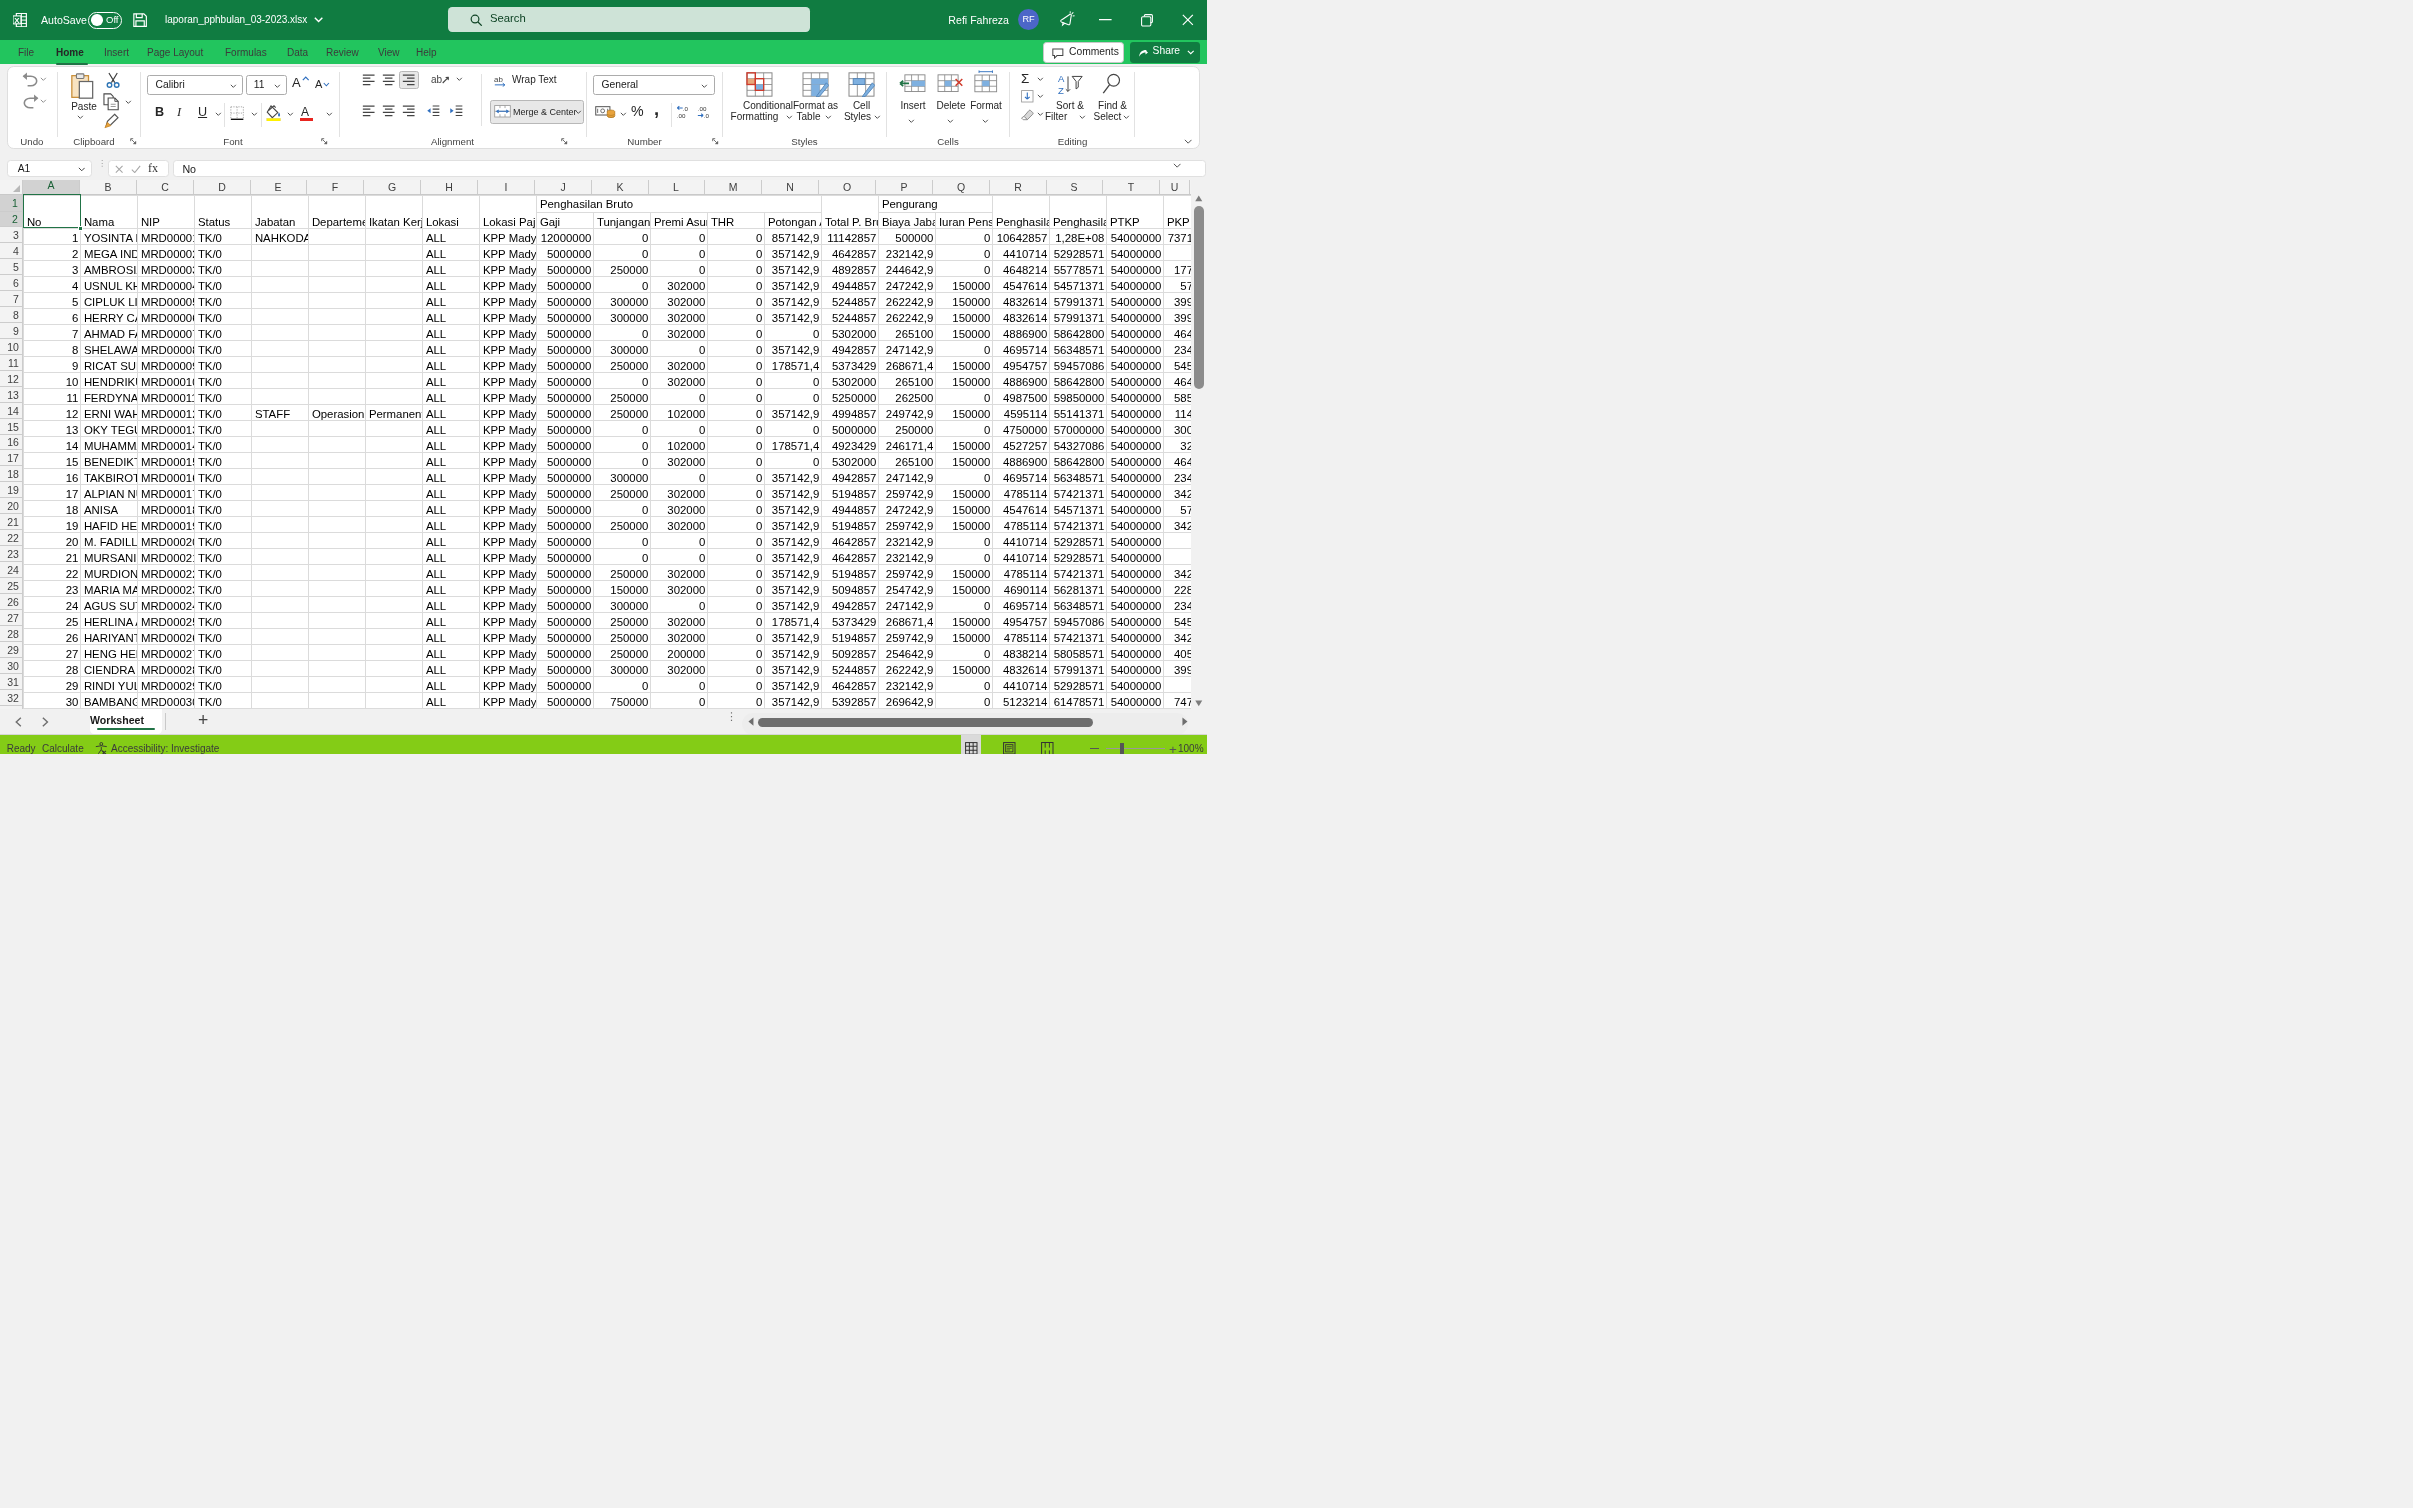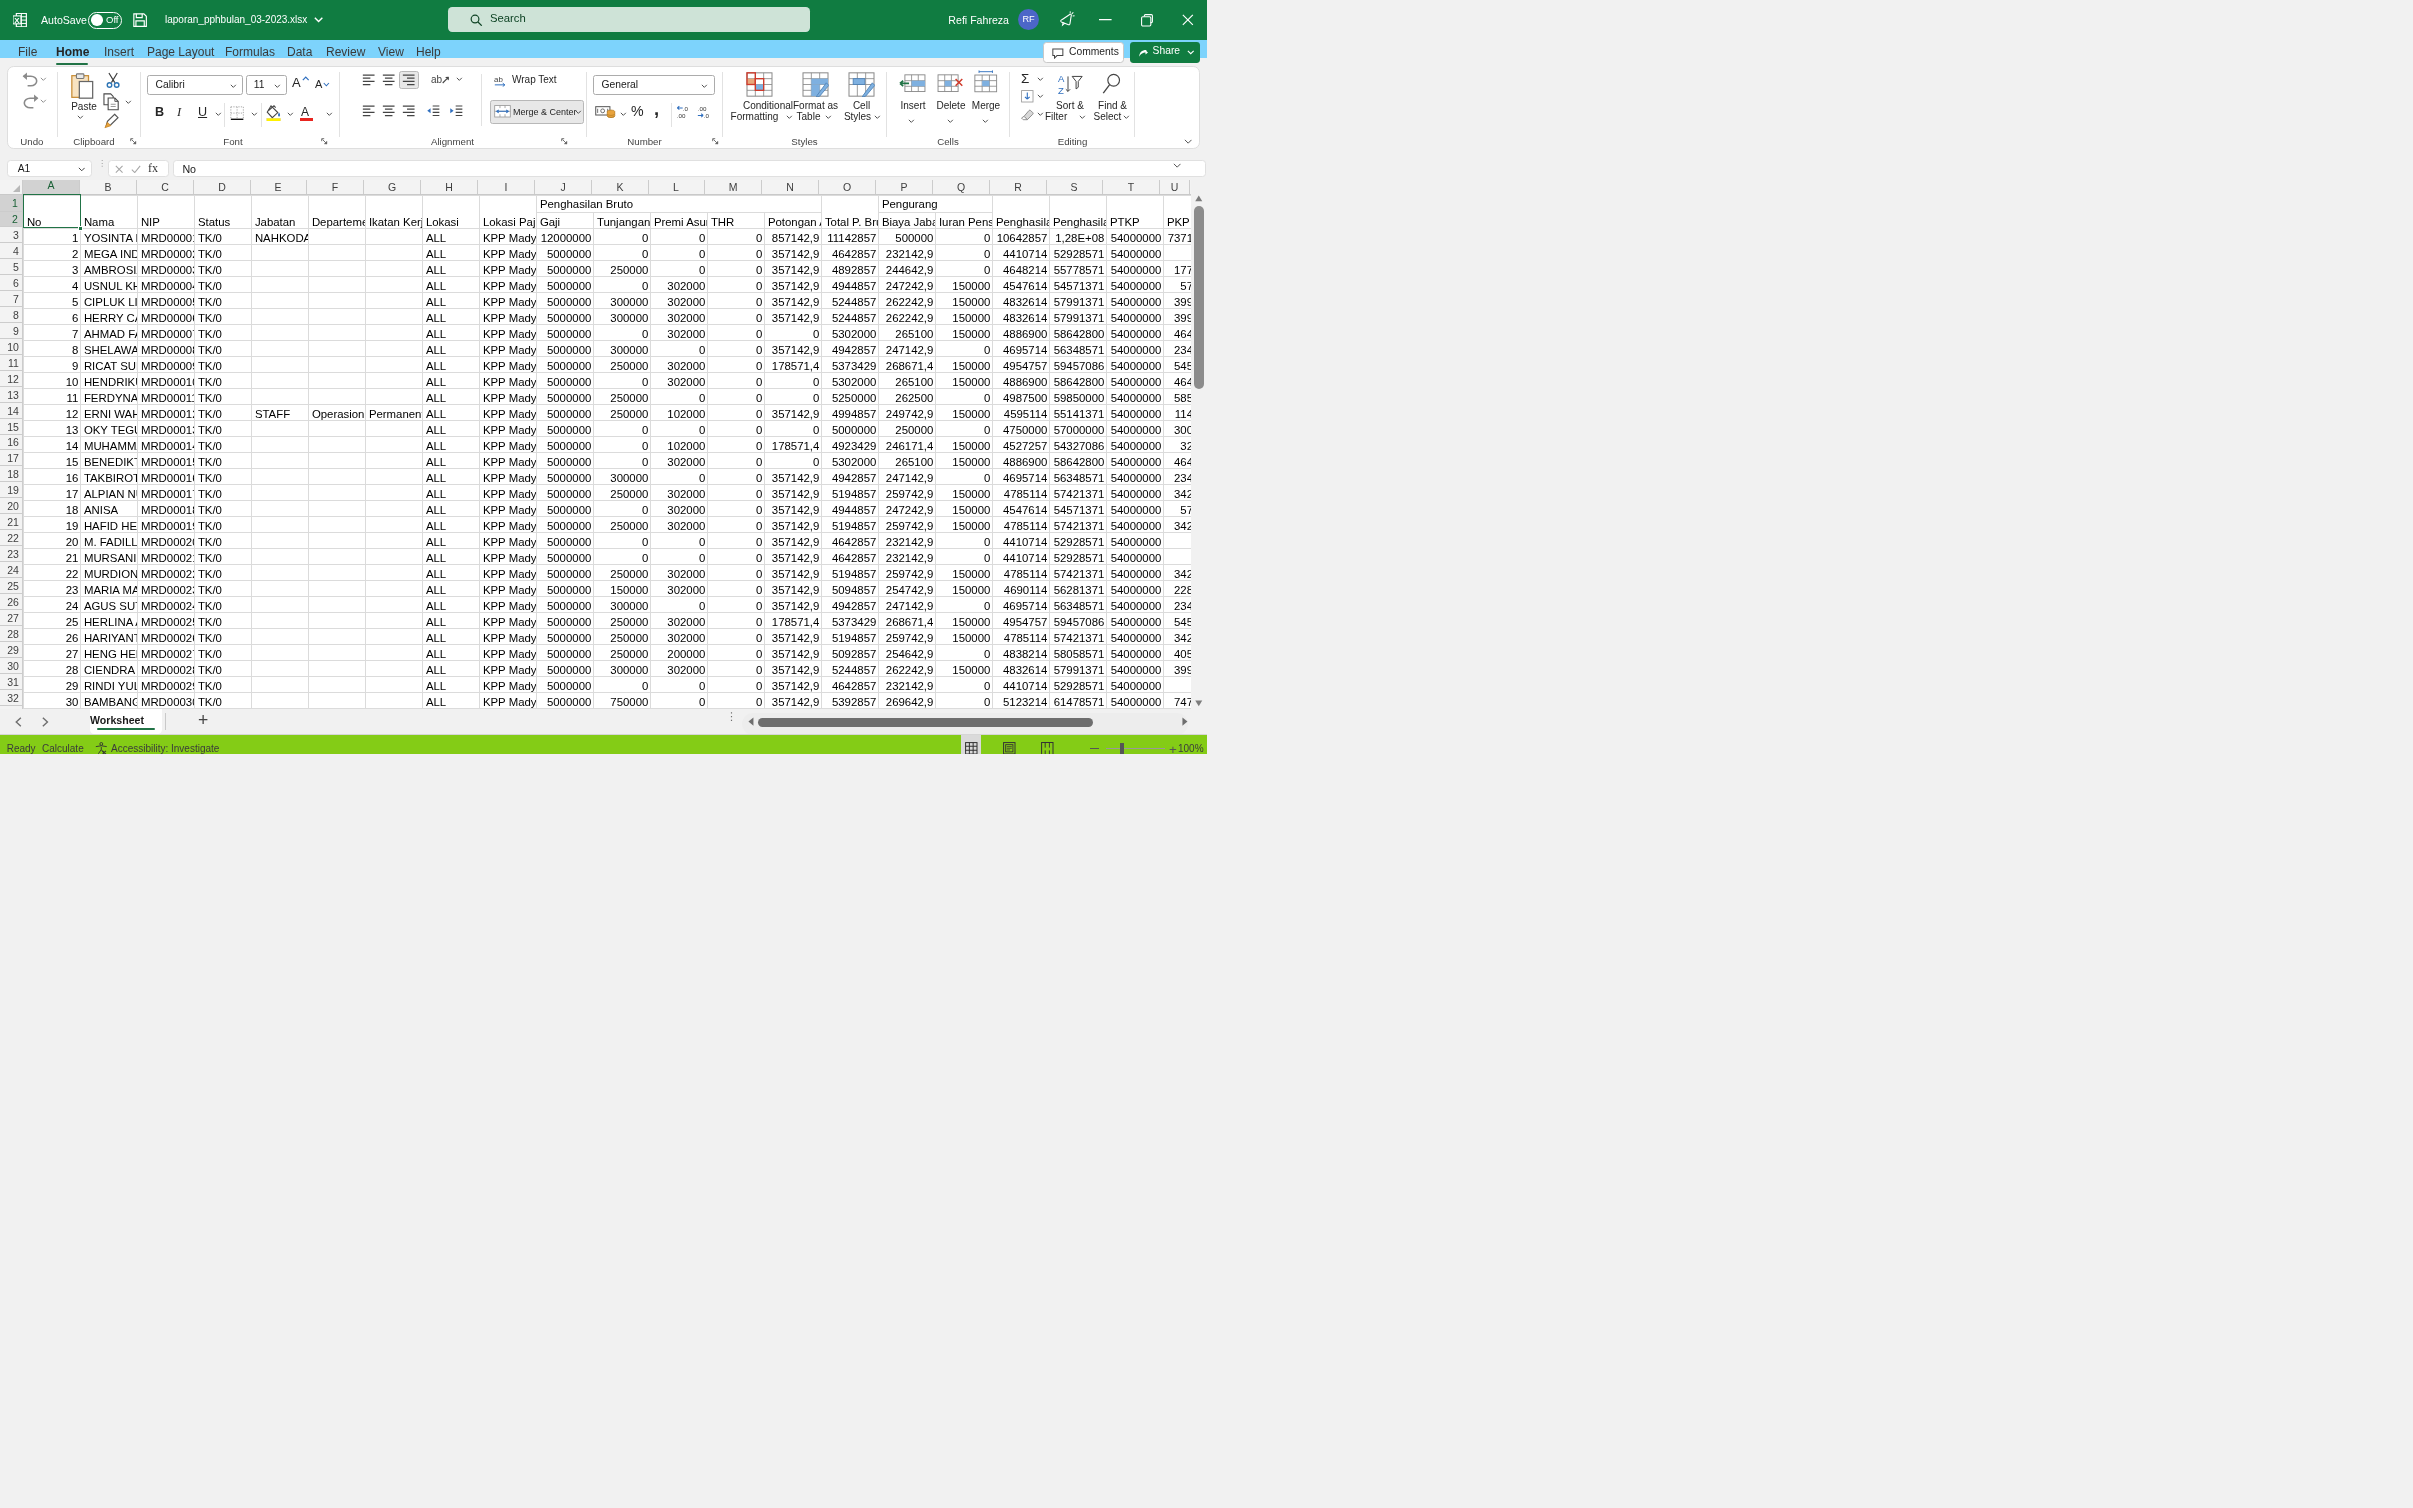--- a/index.html
+++ b/index.html
@@ -10,21 +10,21 @@
 #autosave{left:41px;top:0;height:34px;line-height:40px;font-size:10.6px}
 #toggle{left:88px;top:11.7px;width:34px;height:17px;border:1.3px solid #fff;border-radius:8.4px}
 #toggle .knob{position:absolute;left:2.1px;top:1.5px;width:11.7px;height:11.7px;border-radius:50%;background:#fff}
 #toggle .off{position:absolute;left:17px;top:1.5px;font-size:9.5px;color:#fff}
 #fname{left:165px;top:0;height:40px;line-height:40px;font-size:10px}
 #searchbox{left:448px;top:7px;width:362px;height:25px;background:#CEE3D7;border-radius:4.2px;color:#0E4324}
 #searchbox span{position:absolute;left:42px;top:5px;font-size:11.3px}
 #uname{right:198px;top:0;height:40px;line-height:40px;font-size:10.6px}
 #avatar{right:168px;top:9.4px;width:21px;height:21px;border-radius:50%;background:#4C66C8;color:#fff;font-size:9.2px;text-align:center;line-height:21px}
 
-#tabrow{left:0;top:40px;width:1207px;height:18px;background:#7dd3fc;font-size:12px;color:#3b3b3b}
+#tabrow{left:0;top:40px;width:1207px;height:24px;background:#22c55e;font-size:10px;color:#3b3b3b}
 #tabrow .tab{position:absolute;top:0;height:23.5px;line-height:25px}
 #hometab{font-weight:700;color:#262626}
 #homeline{left:56px;top:63px;width:32px;height:1.8px;background:#217346;border-radius:1.7px}
 #commentsbtn{left:1043px;top:42px;width:81px;height:21px;background:#fff;border:0.8px solid #c8c8c8;border-radius:3.4px;font-size:10.3px;color:#262626}
 #sharebtn{left:1130px;top:42px;width:70px;height:21px;background:#107C41;border-radius:3.4px;font-size:10.3px;color:#fff}
 
 #ribbon{left:0;top:66px;width:1207px;height:83px}
 #ribboncard{left:6.7px;top:0;width:1193px;height:83px;background:#fff;border:0.8px solid #DEDEDE;border-radius:6.7px}
 .glabel{position:absolute;top:70px;height:11.7px;line-height:11.7px;font-size:9.7px;color:#444;text-align:center}
 .gsep{position:absolute;top:5.9px;height:65px;width:0.8px;background:#E2E2E2}
@@ -407,21 +407,21 @@
  <div class="rbtxt abs" style="left:930px;top:34px;width:42px;text-align:center">Delete</div>
  <svg class="abs" style="left:947px;top:53px" width="6.7" height="4.2" viewBox="0 0 8 5">
       <path d="M1 1 l3 3 l3 -3" stroke="#444" stroke-width="1.1" fill="none"></path>
     </svg>
  <svg class="abs" style="left:974px;top:4.2px" width="23.5" height="22.6" viewBox="0 0 28 27">
   <path d="M6 2 h16 M6 2 l0 -0 M6 0.5 v3 M22 0.5 v3" stroke="#2F6FBF" stroke-width="1.1" fill="none"></path>
   <rect x="1" y="6" width="26" height="20" fill="#fff" stroke="#888" stroke-width="1.1"></rect>
   <path d="M1 12.7 h26 M1 19.4 h26 M9.7 6 v20 M18.4 6 v20" stroke="#888" stroke-width="1"></path>
   <rect x="9.7" y="12.7" width="8.7" height="6.7" fill="#7EB0E0"></rect>
  </svg>
- <div class="rbtxt abs" style="left:965px;top:34px;width:42px;text-align:center">Merge</div>
+ <div class="rbtxt abs" style="left:965px;top:34px;width:42px;text-align:center">Format</div>
  <svg class="abs" style="left:982px;top:53px" width="6.7" height="4.2" viewBox="0 0 8 5">
       <path d="M1 1 l3 3 l3 -3" stroke="#444" stroke-width="1.1" fill="none"></path>
     </svg>
  <div class="glabel" style="left:887px;width:122px">Cells</div>
  <div class="gsep" style="left:1009px"></div>
 
  <div class="abs" style="left:1021px;top:5px;font-size:13.4px;color:#262626">Σ</div>
  <svg class="abs" style="left:1037px;top:11px" width="6.7" height="4.2" viewBox="0 0 8 5">
       <path d="M1 1 l3 3 l3 -3" stroke="#444" stroke-width="1.1" fill="none"></path>
     </svg>

